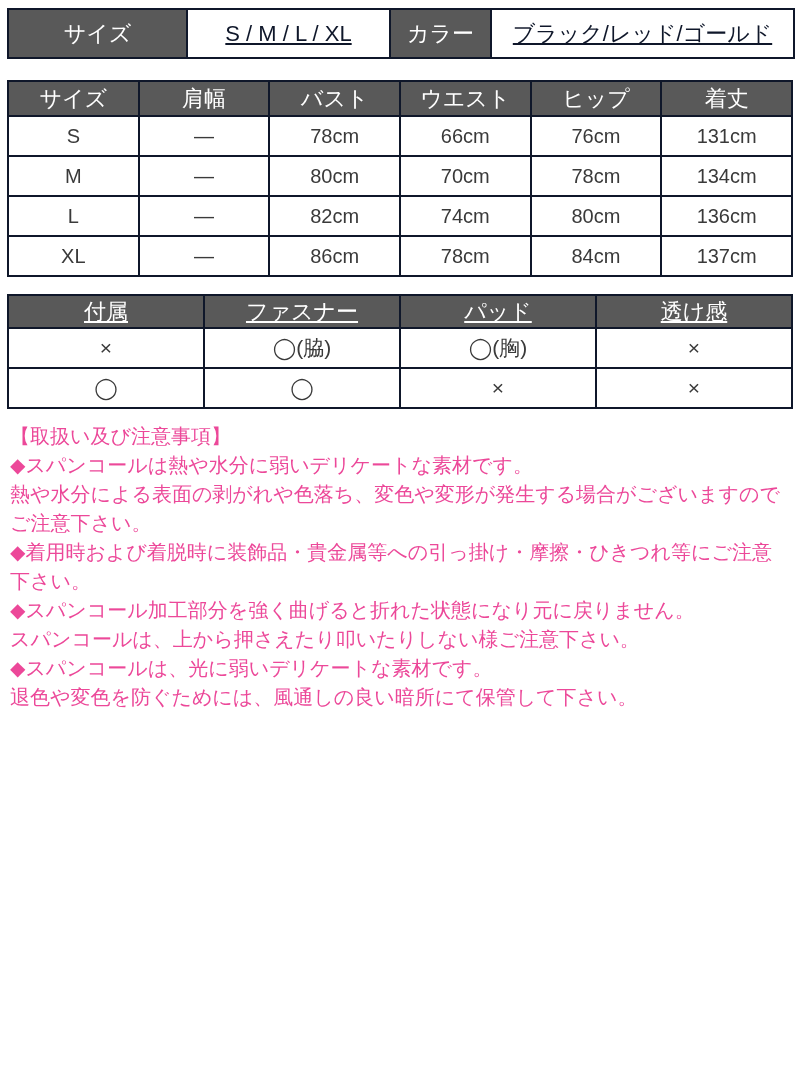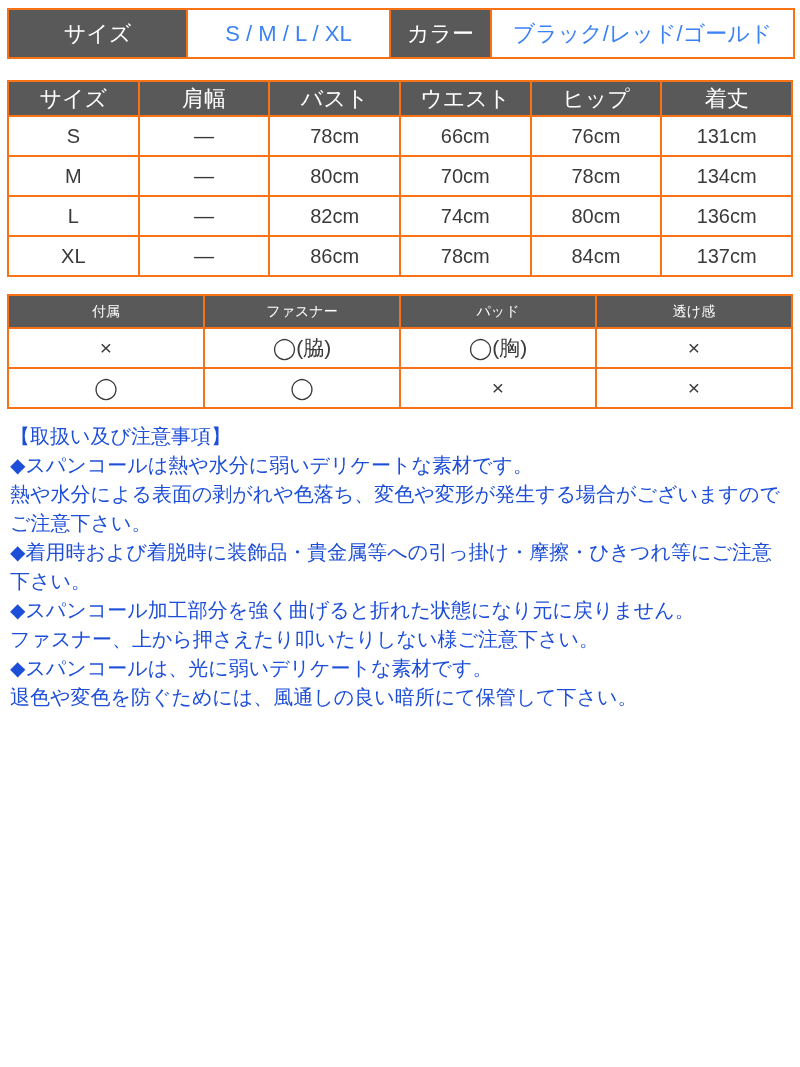--- a/index.html
+++ b/index.html
@@ -13,54 +13,54 @@
     font-family: "Liberation Sans", "DejaVu Sans", sans-serif;
     color: #303030;
   }
   table {
     border-collapse: collapse;
     table-layout: fixed;
     width: 786px;
     margin-left: 7px;
   }
   th, td {
-    border: 2px solid #f97316;
+    border: 2px solid #0f172a;
     text-align: center;
     vertical-align: middle;
     padding: 0;
     overflow: hidden;
   }
   th {
     background: #595959;
     color: #ffffff;
     font-weight: normal;
   }
 
   
   .spec { margin-top: 8px; }
   .spec th, .spec td { height: 47px; font-size: 22px; }
-  .spec td { color: #3b82f6; }
+  .spec td { color: #0f172a; text-decoration: underline; }
 
   
   .meas { margin-top: 21px; }
   .meas th { height: 33px; font-size: 22px; }
   .meas td { height: 38px; font-size: 20px; color: #3a3a3a; }
 
   
   .feat { margin-top: 17px; }
-  .feat th { height: 31px; font-size: 14px; }
+  .feat th { height: 31px; font-size: 22px; text-decoration: underline; }
   .feat td { height: 38px; font-size: 21px; color: #3a3a3a; }
 
   
   .notes {
     margin: 13px 10px 0 10px;
     width: 778px;
     font-size: 20px;
     line-height: 29px;
-    color: #1d4ed8;
+    color: #ec4899;
   }
   .notes p {
     margin: 0;
     white-space: pre-wrap;
     word-break: break-all;
   }
 </style>
 </head>
 <body>
 
@@ -162,16 +162,16 @@
   </tr>
 </tbody>
   </table>
 
 <div class="notes">
   <p>【取扱い及び注意事項】</p>
   <p>◆スパンコールは熱や水分に弱いデリケートな素材です。
 熱や水分による表面の剥がれや色落ち、変色や変形が発生する場合がございますのでご注意下さい。</p>
   <p>◆着用時および着脱時に装飾品・貴金属等への引っ掛け・摩擦・ひきつれ等にご注意下さい。</p>
   <p>◆スパンコール加工部分を強く曲げると折れた状態になり元に戻りません。
-ファスナー、上から押さえたり叩いたりしない様ご注意下さい。</p>
+スパンコールは、上から押さえたり叩いたりしない様ご注意下さい。</p>
   <p>◆スパンコールは、光に弱いデリケートな素材です。
 退色や変色を防ぐためには、風通しの良い暗所にて保管して下さい。</p>
 </div>
 
 </body></html>

